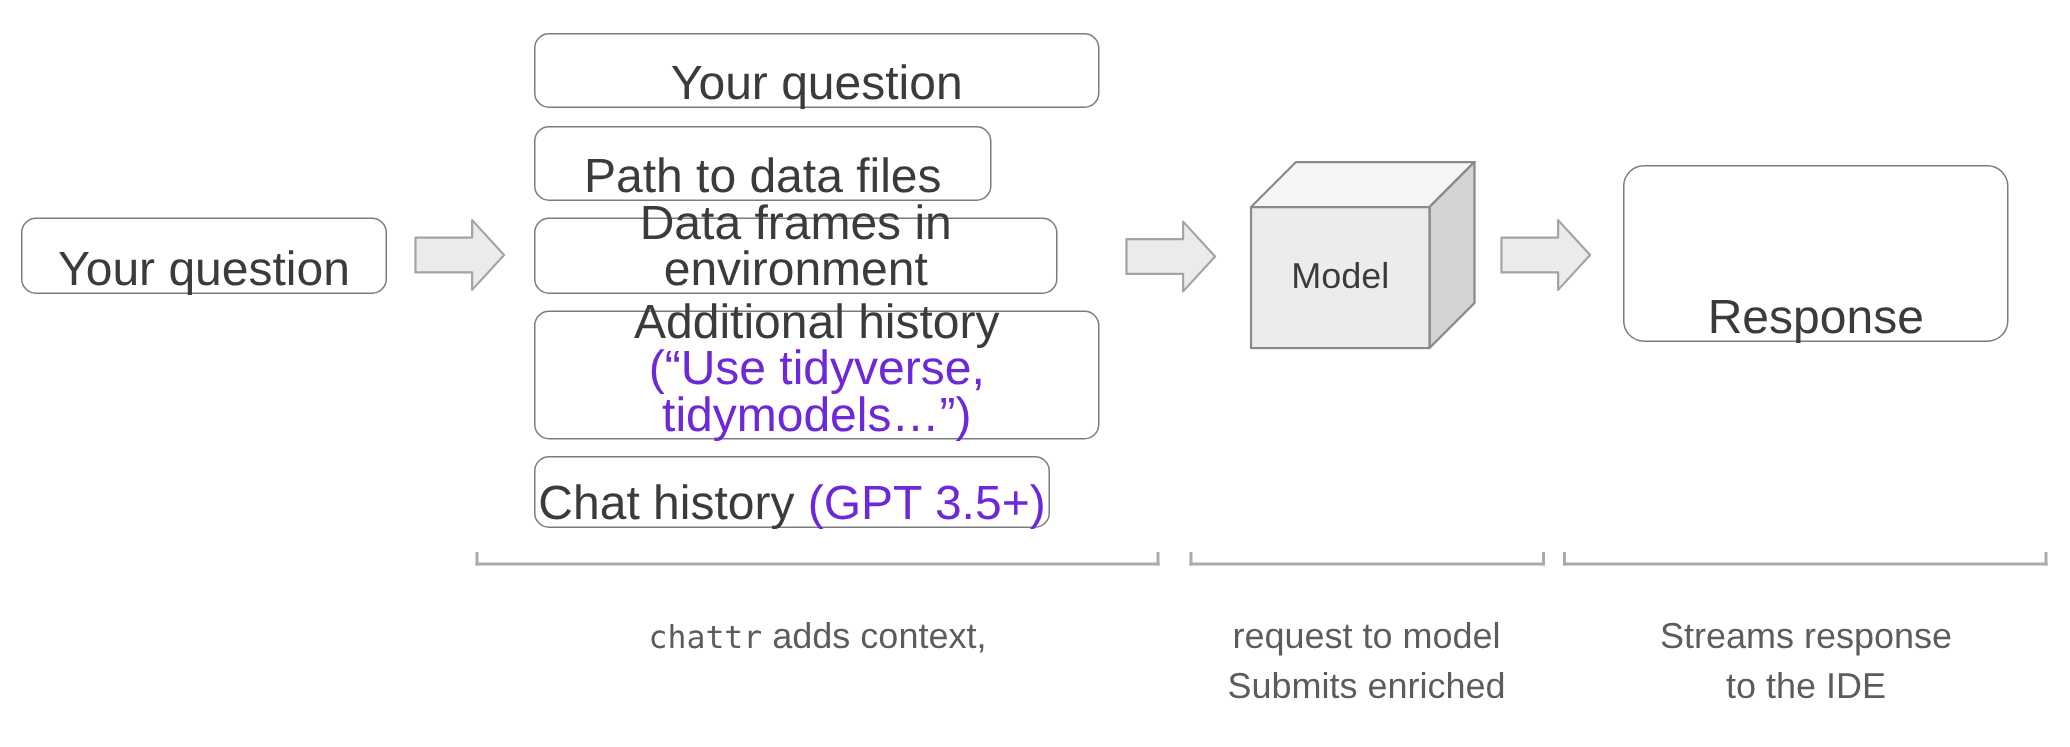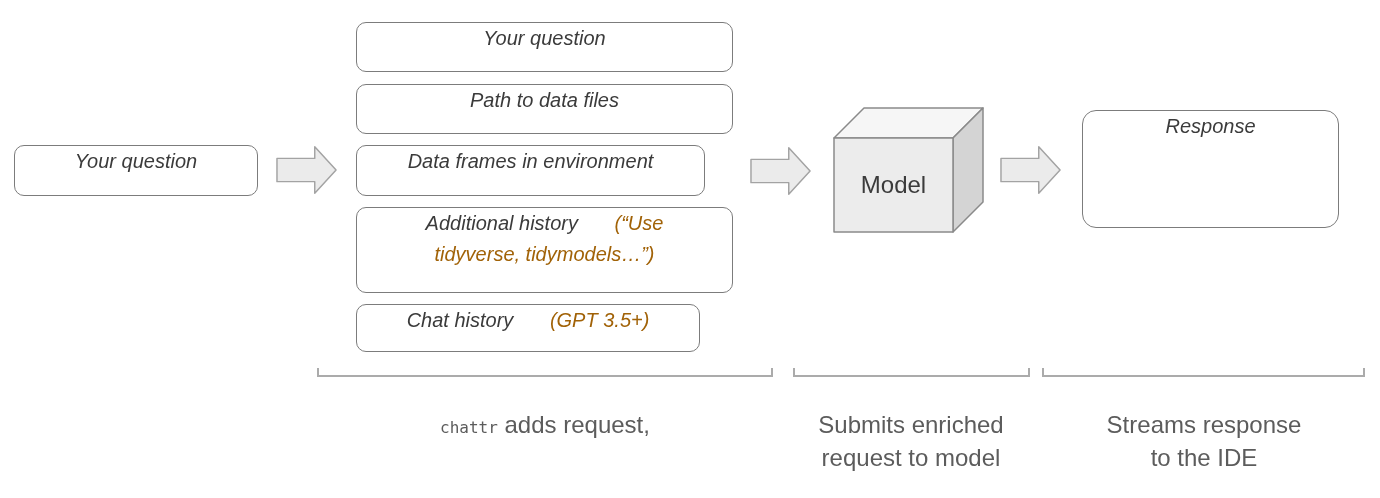--- a/index.html
+++ b/index.html
@@ -9,27 +9,26 @@
     background:#ffffff;
     font-family:"Liberation Sans", sans-serif;
     overflow:hidden;
   }
   .rbox{
     position:absolute;
     box-sizing:border-box;
     border:1.5px solid #7c7c7c;
     border-radius:10px;
     background:#ffffff;
-    display:flex;align-items:flex-start;justify-content:center;
+    display:flex;align-items:flex-end;justify-content:center;
     text-align:center;
-    font-size:20px;color:#3b3b3b;
+    font-size:32px;color:#3b3b3b;
     line-height:31px;
-    font-style:italic;
   }
-  .muted{color:#a16207;margin-left:31px;}
+  .muted{color:#6d28d9;}
   .arrow{position:absolute;}
   .arrow polygon{fill:#ebebeb;stroke:#a3a3a3;stroke-width:1.5;stroke-linejoin:round;}
   .cube{position:absolute;}
   .cube .face-top{fill:#f6f6f6;stroke:#8a8a8a;stroke-width:1.5;stroke-linejoin:round;}
   .cube .face-right{fill:#d4d4d4;stroke:#8a8a8a;stroke-width:1.5;stroke-linejoin:round;}
   .cube .face-front{fill:#ececec;stroke:#8a8a8a;stroke-width:1.5;stroke-linejoin:round;}
   .cube-label{
     position:absolute;display:flex;align-items:center;justify-content:center;
     font-size:24px;color:#3b3b3b;
   }
@@ -41,40 +40,40 @@
     border-right:2px solid #ababab;
     border-bottom:2px solid #ababab;
   }
   .caption{
     position:absolute;
     width:360px;
     text-align:center;
     font-size:24px;line-height:33px;
     color:#5c5c5c;
   }
-  .mono{font-family:"DejaVu Sans Mono","Liberation Mono",monospace;font-size:16px;}
+  .mono{font-family:"DejaVu Sans Mono","Liberation Mono",monospace;font-size:21px;}
 </style>
 </head>
 <body>
 
 <div class="canvas">
 
   <div class="rbox" style="left:14px;top:145px;width:244px;height:51px;">
     <span>Your question</span>
   </div>
 
   <svg class="arrow" style="left:276px;top:144px;" width="62" height="52" viewBox="0 0 64 52">
     <polygon points="1,14 40,14 40,2 62,26 40,50 40,38 1,38"></polygon>
   </svg>
 
   <div>
     <div class="rbox" style="left:356px;top:22px;width:377px;height:50px;">
       <span>Your question</span>
     </div>
-    <div class="rbox" style="left:356px;top:84px;width:377px;height:50px;">
+    <div class="rbox" style="left:356px;top:84px;width:305px;height:50px;">
       <span>Path to data files</span>
     </div>
     <div class="rbox" style="left:356px;top:145px;width:349px;height:51px;">
       <span>Data frames in environment</span>
     </div>
     <div class="rbox" style="left:356px;top:207px;width:377px;height:86px;padding:0 26px;">
       <span><span>Additional history</span><span class="muted"> (“Use tidyverse, tidymodels…”)</span></span>
     </div>
     <div class="rbox" style="left:356px;top:304px;width:344px;height:48px;">
       <span><span>Chat history</span><span class="muted"> (GPT 3.5+)</span></span>
@@ -100,24 +99,24 @@
 
   <div class="rbox" style="left:1082px;top:110px;width:257px;height:118px;border-radius:14px;">
     <span>Response</span>
   </div>
 
   <div class="bracket" style="left:317px;top:368px;width:456px;"></div>
   <div class="bracket" style="left:793px;top:368px;width:237px;"></div>
   <div class="bracket" style="left:1042px;top:368px;width:323px;"></div>
 
   <div class="caption" style="left:365px;top:408px;">
-    <div><span class="mono">chattr</span><span> adds request,</span></div>
+    <div><span class="mono">chattr</span><span> adds context,</span></div>
   </div>
   <div class="caption" style="left:731px;top:408px;">
+    <div>request to model</div>
     <div>Submits enriched</div>
-    <div>request to model</div>
   </div>
   <div class="caption" style="left:1024px;top:408px;">
     <div>Streams response</div>
     <div>to the IDE</div>
   </div>
 
 </div>
 
 </body></html>

